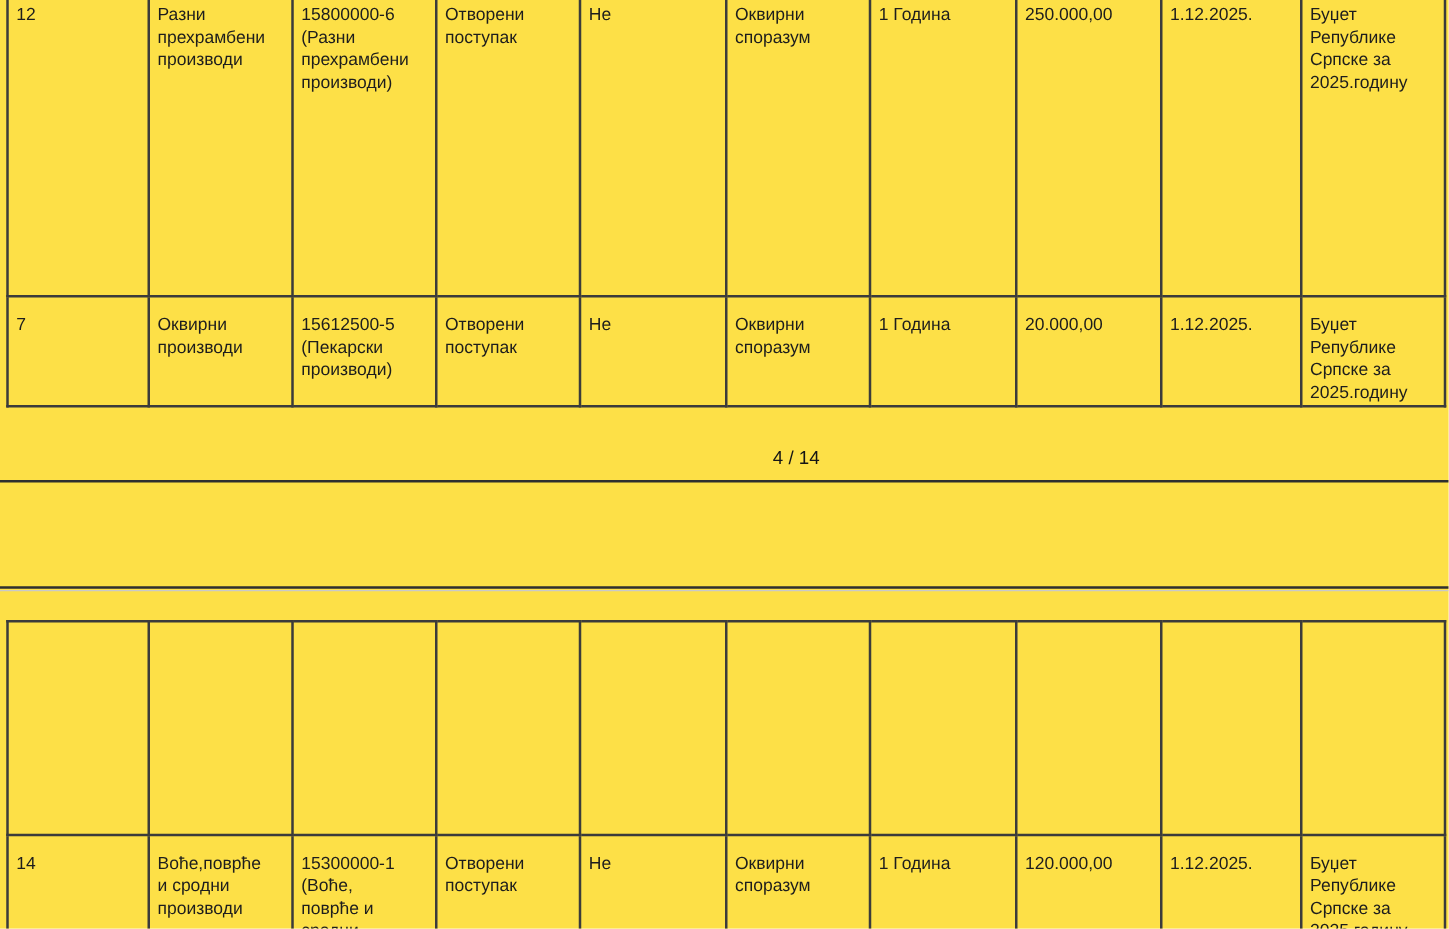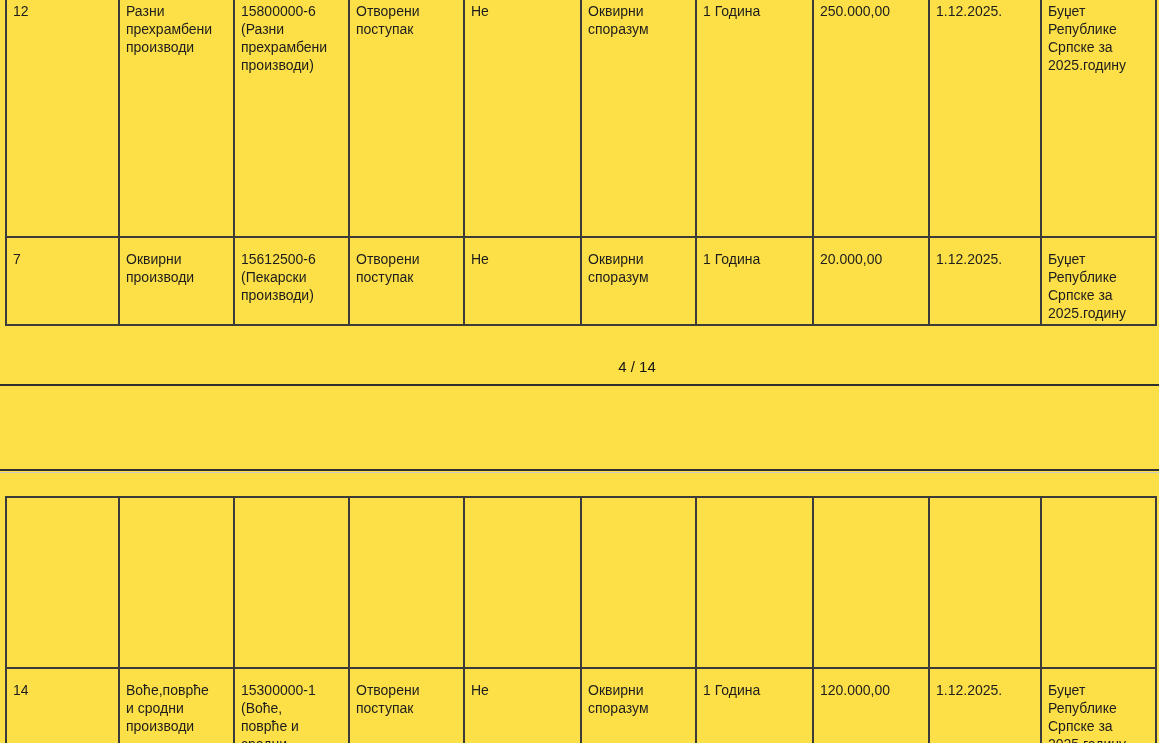--- a/index.html
+++ b/index.html
@@ -110,21 +110,21 @@
           <td>1.12.2025.</td>
           <td>Буџет
 Републике
 Српске за
 2025.годину</td>
         </tr>
         <tr>
           <td>7</td>
           <td>Оквирни
 производи</td>
-          <td>15612500-6
+          <td>15612500-5
 (Пекарски
 производи)</td>
           <td>Отворени
 поступак</td>
           <td>Не</td>
           <td>Оквирни
 споразум</td>
           <td>1 Година</td>
           <td>20.000,00</td>
           <td>1.12.2025.</td>

